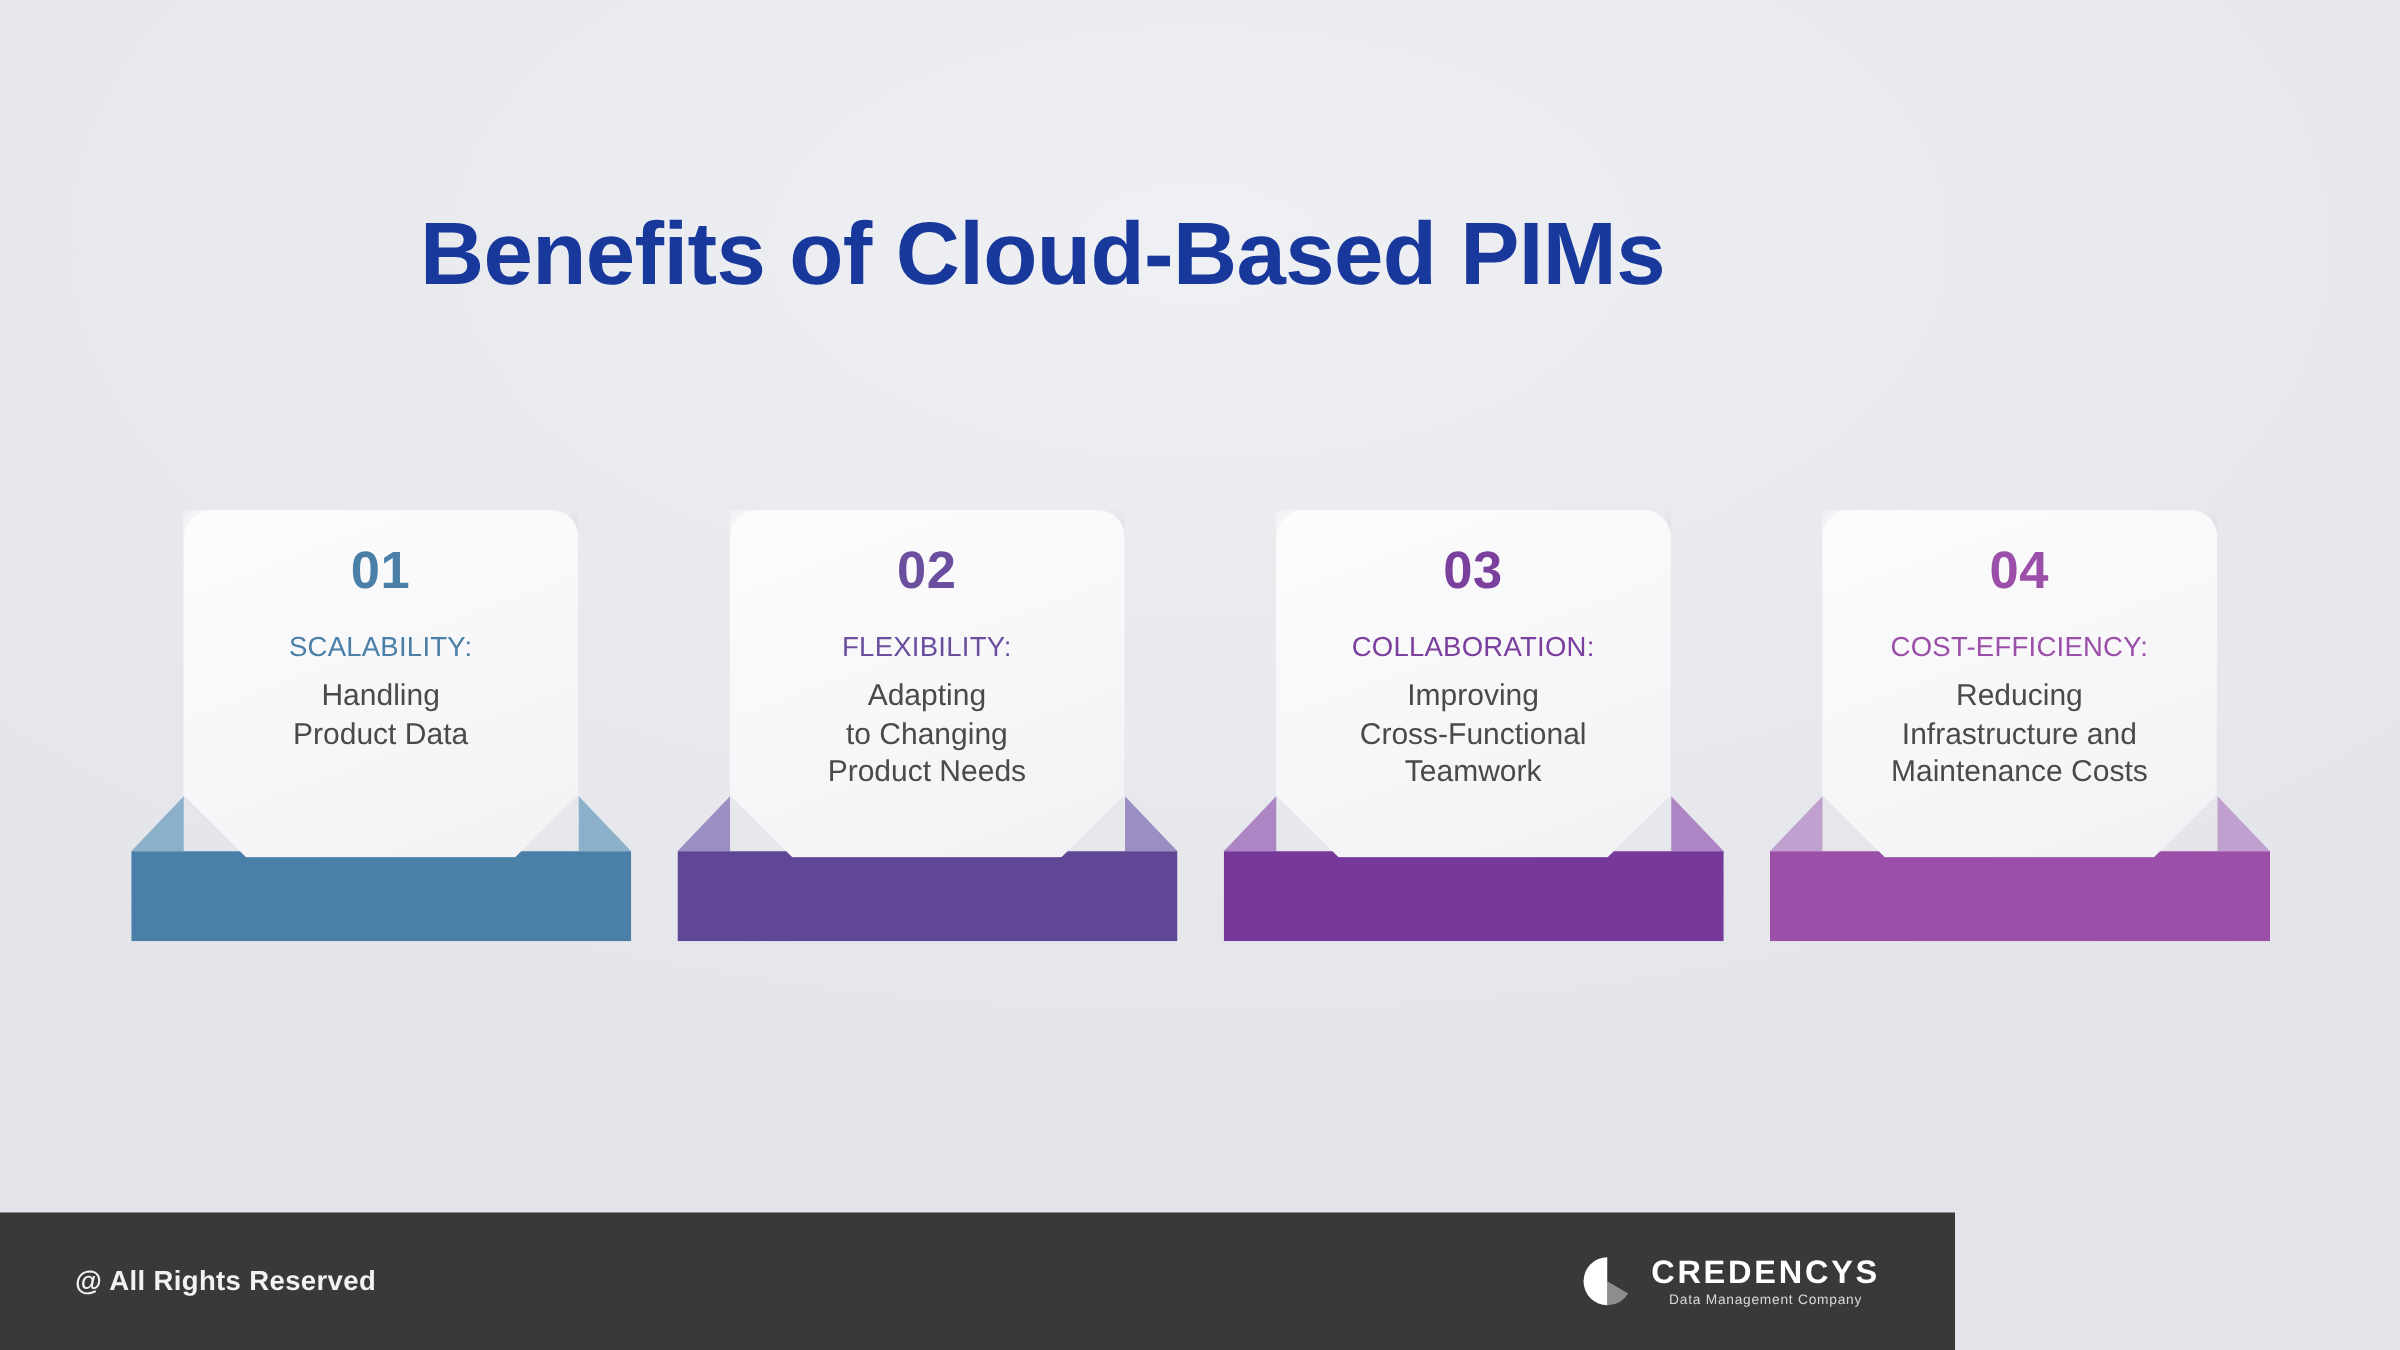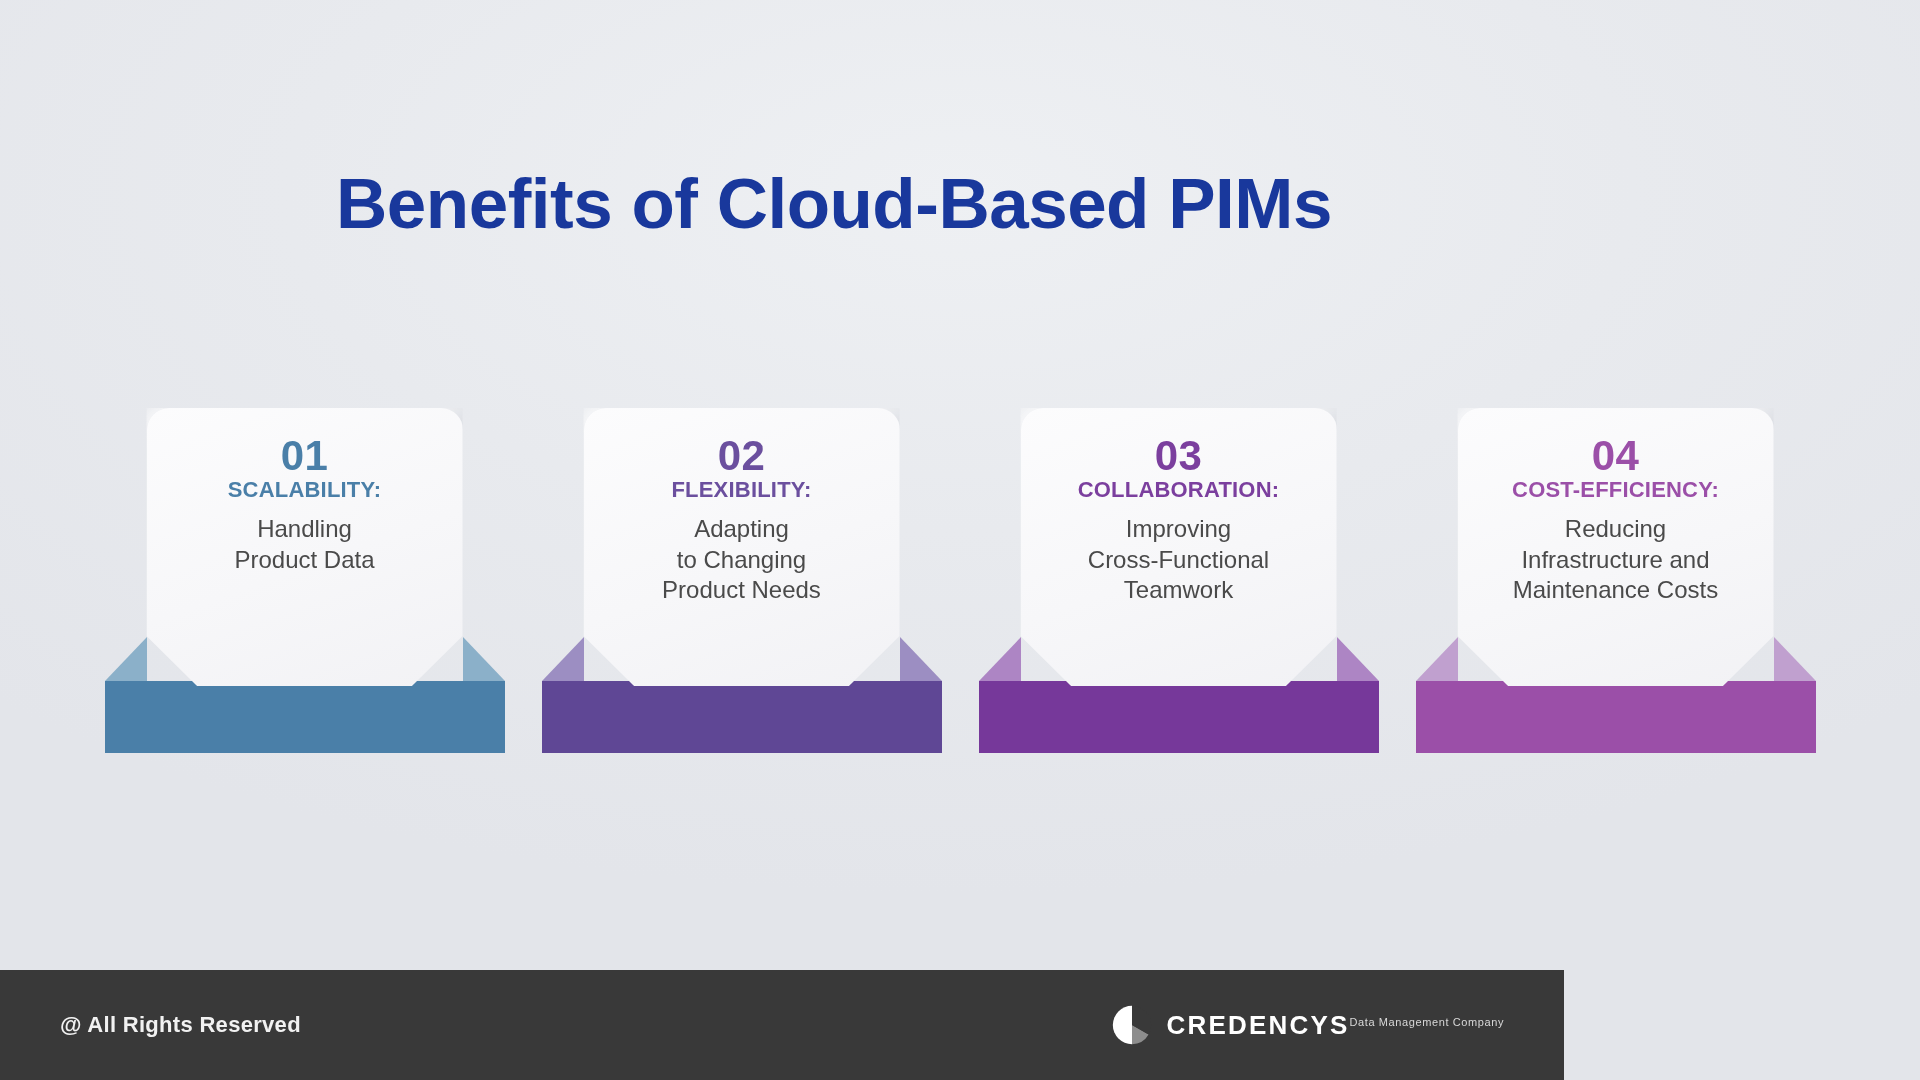--- a/index.html
+++ b/index.html
@@ -73,22 +73,23 @@
   }
 
   .card-number {
     font-size:42px;
     font-weight:bold;
     line-height:1.05;
     letter-spacing:0.5px;
   }
 
   .card-heading {
+    margin-top:28px;
     font-size:22px;
-    font-weight:bold;
+    font-weight:normal;
     letter-spacing:0.2px;
     line-height:1.1;
   }
 
   .card-body {
     margin-top:12px;
     font-size:24px;
     color:#4a4a4a;
     line-height:1.27;
     padding:0 12px;
@@ -111,21 +112,21 @@
     font-size:22px;
     font-weight:bold;
     letter-spacing:0.3px;
   }
   .logo {
     display:flex;
     align-items:center;
     gap:12px;
   }
   .logo-mark { width:46px; height:46px; display:block; }
-  .logo-text { display:flex; line-height:1; }
+  .logo-text { display:flex; flex-direction:column; line-height:1; }
   .logo-name {
     color:#ffffff;
     font-size:26px;
     font-weight:bold;
     letter-spacing:2.2px;
   }
   .logo-tag {
     color:#d8d8d8;
     font-size:11px;
     letter-spacing:0.6px;

